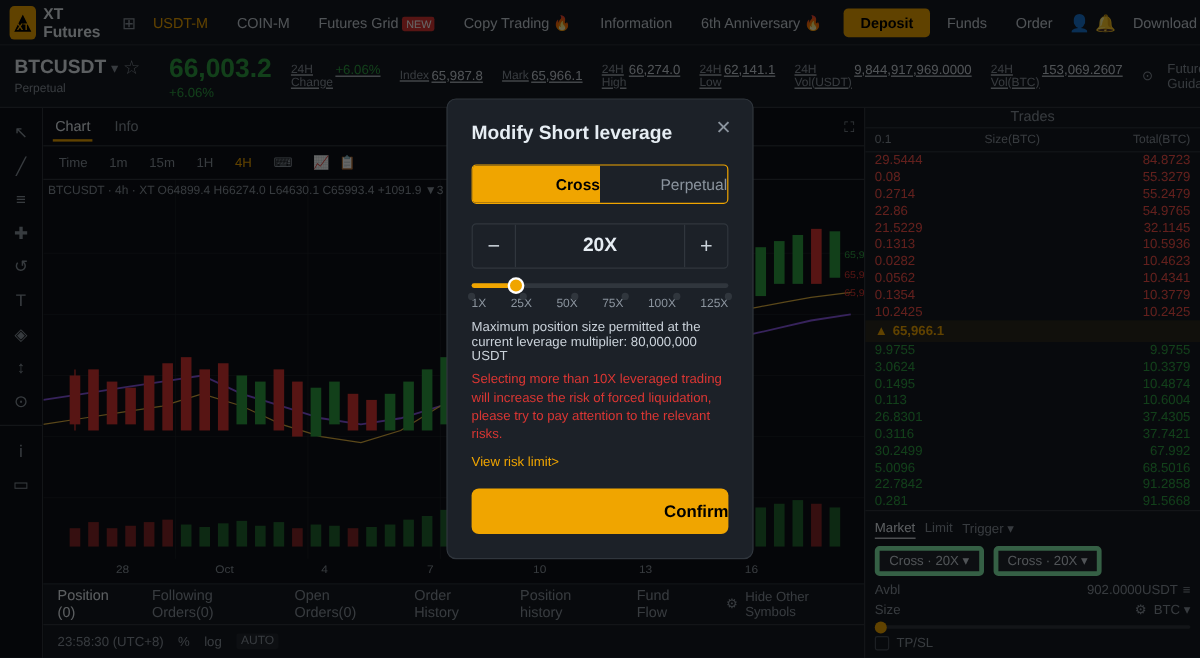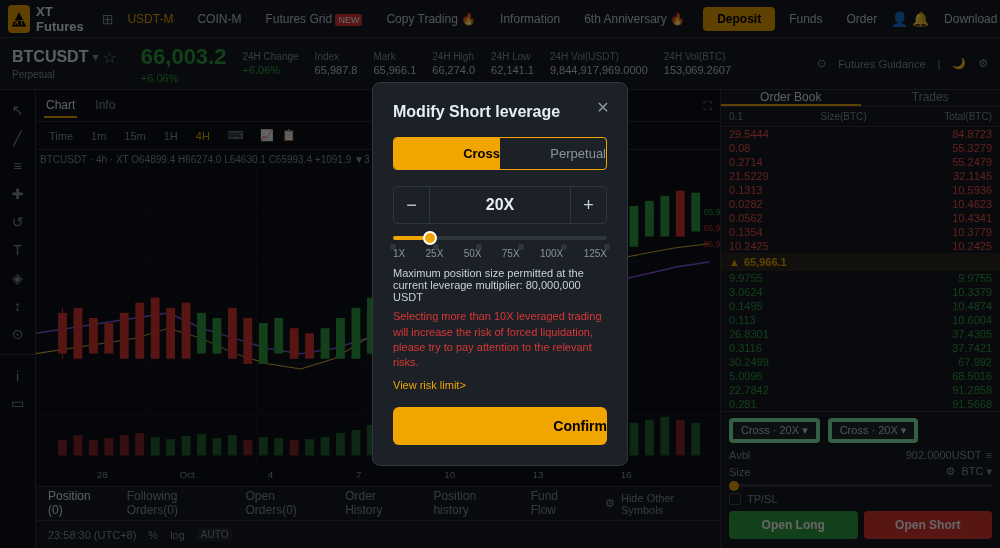--- a/index.html
+++ b/index.html
@@ -106,22 +106,22 @@
     }
     .ticker-sub { font-size: 10px; color: #8b949e; }
     .ticker-price {
       font-size: 22px;
       font-weight: 700;
       color: #2ea043;
     }
     .ticker-change { color: #2ea043; font-size: 11px; }
     .ticker-group {
       display: flex;
-      flex-direction: column;
       gap: 2px;
+      text-decoration: underline;
     }
     .ticker-label { color: #8b949e; font-size: 10px; }
     .ticker-value { color: #c9d1d9; font-size: 11px; }
     .futures-guidance {
       margin-left: auto;
       display: flex;
       align-items: center;
       gap: 12px;
       color: #8b949e;
       font-size: 11px;
@@ -827,21 +827,20 @@
     <div class="status-bar">
       <span>23:58:30 (UTC+8)</span>
       <span>%</span>
       <span>log</span>
       <span style="background:#21262d;padding:1px 4px;border-radius:2px;font-size:10px;">AUTO</span>
     </div>
   </div>
 
   <div class="right-panel">
     <div class="order-book-tabs">
-      <div class="ob-tab active">Order Book</div>
       <div class="ob-tab">Trades</div>
     </div>
     <div class="ob-header">
       <span>0.1</span>
       <span>Size(BTC)</span>
       <span>Total(BTC)</span>
     </div>
 
     <div>
       <div class="ob-row sell">
@@ -850,20 +849,24 @@
         </div>
       <div class="ob-row sell">
           <span class="ob-price">0.08</span>
           <span class="ob-size">55.3279</span>
         </div>
       <div class="ob-row sell">
           <span class="ob-price">0.2714</span>
           <span class="ob-size">55.2479</span>
         </div>
       <div class="ob-row sell">
+          <span class="ob-price">22.86</span>
+          <span class="ob-size">54.9765</span>
+        </div>
+      <div class="ob-row sell">
           <span class="ob-price">21.5229</span>
           <span class="ob-size">32.1145</span>
         </div>
       <div class="ob-row sell">
           <span class="ob-price">0.1313</span>
           <span class="ob-size">10.5936</span>
         </div>
       <div class="ob-row sell">
           <span class="ob-price">0.0282</span>
           <span class="ob-size">10.4623</span>
@@ -924,20 +927,25 @@
           <span class="ob-price">22.7842</span>
           <span class="ob-size">91.2858</span>
         </div>
       <div class="ob-row buy">
           <span class="ob-price">0.281</span>
           <span class="ob-size">91.5668</span>
         </div>
     </div>
 
     <div class="order-form">
+      <div class="order-type-tabs">
+        <span class="ot-tab active">Market</span>
+        <span class="ot-tab">Limit</span>
+        <span class="ot-tab">Trigger ▾</span>
+      </div>
       <div class="cross-sel">
         <div class="cross-badge">Cross · 20X ▾</div>
         <div class="cross-badge">Cross · 20X ▾</div>
       </div>
       <div class="avbl-row">
         <span>Avbl</span>
         <span style="display:flex;align-items:center;gap:4px;text-align:center;">
           <span>902.0000USDT</span>
           <span style="cursor:pointer;">≡</span>
         </span>

